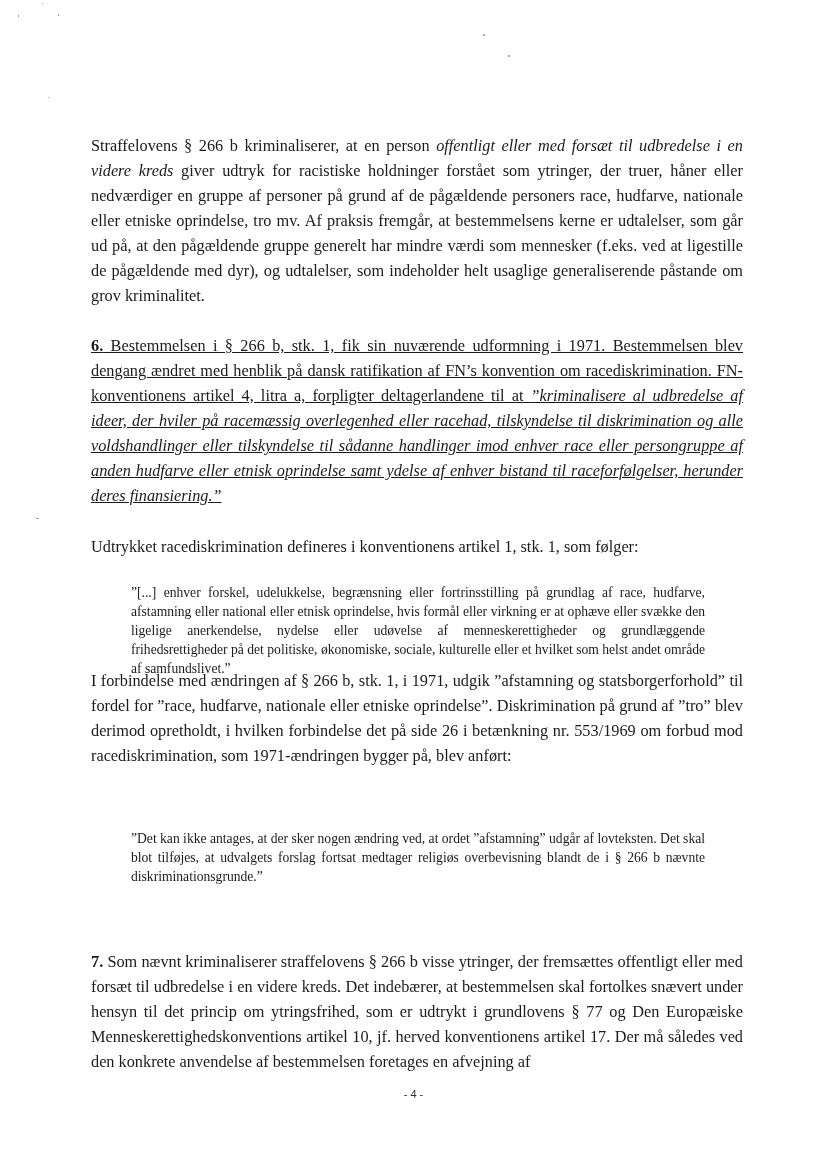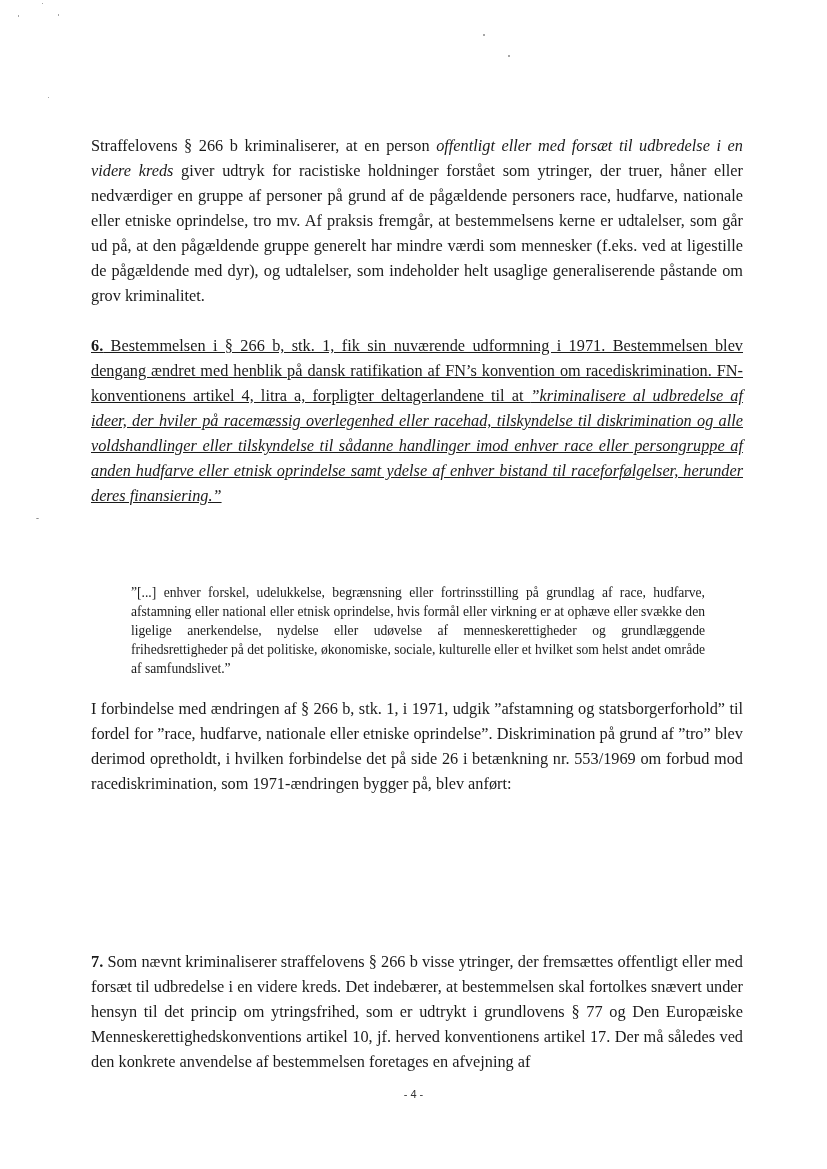--- a/index.html
+++ b/index.html
@@ -39,21 +39,21 @@
       width: 574px;
       font-size: 13.6px;
       line-height: 19px;
       text-align: justify;
       margin: 2px;
     }
     .p1 { top: 133px; }
     .p2 { top: 333px; text-decoration: underline; }
     .p3 { top: 534px; }
     .q1 { top: 581px; }
-    .p4 { top: 696px; }
+    .p4 { top: 668px; }
     .q2 { top: 827px; }
     .p5 { top: 949px; }
     .footer {
       position: absolute;
       top: 1088px;
       left: 0;
       width: 827px;
       text-align: center;
       font-family: "Liberation Sans", "DejaVu Sans", sans-serif;
       font-size: 11px;
@@ -75,22 +75,24 @@
   <span class="speck" style="left:58px;top:14px;width:1px;height:2px;"></span>
   <span class="speck" style="left:483px;top:34px;width:2px;height:2px;"></span>
   <span class="speck" style="left:508px;top:55px;width:2px;height:2px;"></span>
   <span class="speck" style="left:48px;top:97px;width:1px;height:1px;"></span>
   <span class="speck" style="left:36px;top:518px;width:3px;height:1px;"></span>
 
   <p class="body-text p1"><span>Straffelovens § 266 b kriminaliserer, at en person </span><i>offentligt eller med forsæt til udbredelse i en videre kreds</i><span> giver udtryk for racistiske holdninger forstået som ytringer, der truer, håner eller nedværdiger en gruppe af personer på grund af de pågældende personers race, hudfarve, nationale eller etniske oprindelse, tro mv. Af praksis fremgår, at bestemmelsens kerne er udtalelser, som går ud på, at den pågældende gruppe generelt har mindre værdi som mennesker (f.eks. ved at ligestille de pågældende med dyr), og udtalelser, som indeholder helt usaglige generaliserende påstande om grov kriminalitet.</span></p>
 
   <p class="body-text p2"><b>6.</b><span> Bestemmelsen i § 266 b, stk. 1, fik sin nuværende udformning i 1971. Bestemmelsen blev dengang ændret med henblik på dansk ratifikation af FN’s konvention om racediskrimination. FN-konventionens artikel 4, litra a, forpligter deltagerlandene til at </span><i>”kriminalisere al udbredelse af ideer, der hviler på racemæssig overlegenhed eller racehad, tilskyndelse til diskrimination og alle voldshandlinger eller tilskyndelse til sådanne handlinger imod enhver race eller persongruppe af anden hudfarve eller etnisk oprindelse samt ydelse af enhver bistand til raceforfølgelser, herunder deres finansiering.”</i></p>
 
+  <p class="body-text p3"><span>Udtrykket racediskrimination defineres i konventionens artikel 1, stk. 1, som følger:</span></p>
 
   <p class="quote q1"><span>”[...] enhver forskel, udelukkelse, begrænsning eller fortrinsstilling på grundlag af race, hudfarve, afstamning eller national eller etnisk oprindelse, hvis formål eller virkning er at ophæve eller svække den ligelige anerkendelse, nydelse eller udøvelse af menneskerettigheder og grundlæggende frihedsrettigheder på det politiske, økonomiske, sociale, kulturelle eller et hvilket som helst andet område af samfundslivet.”</span></p>
 
   <p class="body-text p4"><span>I forbindelse med ændringen af § 266 b, stk. 1, i 1971, udgik ”afstamning og statsborgerforhold” til fordel for ”race, hudfarve, nationale eller etniske oprindelse”. Diskrimination på grund af ”tro” blev derimod opretholdt, i hvilken forbindelse det på side 26 i betænkning nr. 553/1969 om forbud mod racediskrimination, som 1971-ændringen bygger på, blev anført:</span></p>
 
+  <p class="quote q2"><span>”Det kan ikke antages, at der sker nogen ændring ved, at ordet ”afstamning” udgår af lovteksten. Det skal blot tilføjes, at udvalgets forslag fortsat medtager religiøs overbevisning blandt de i § 266 b nævnte diskriminationsgrunde.”</span></p>
 
   <p class="body-text p5"><b>7.</b><span> Som nævnt kriminaliserer straffelovens § 266 b visse ytringer, der fremsættes offentligt eller med forsæt til udbredelse i en videre kreds. Det indebærer, at bestemmelsen skal fortolkes snævert under hensyn til det princip om ytringsfrihed, som er udtrykt i grundlovens § 77 og Den Europæiske Menneskerettighedskonventions artikel 10, jf. herved konventionens artikel 17. Der må således ved den konkrete anvendelse af bestemmelsen foretages en afvejning af</span></p>
 
   <div class="footer">- 4 -</div>
 </div>
 
 </body></html>

